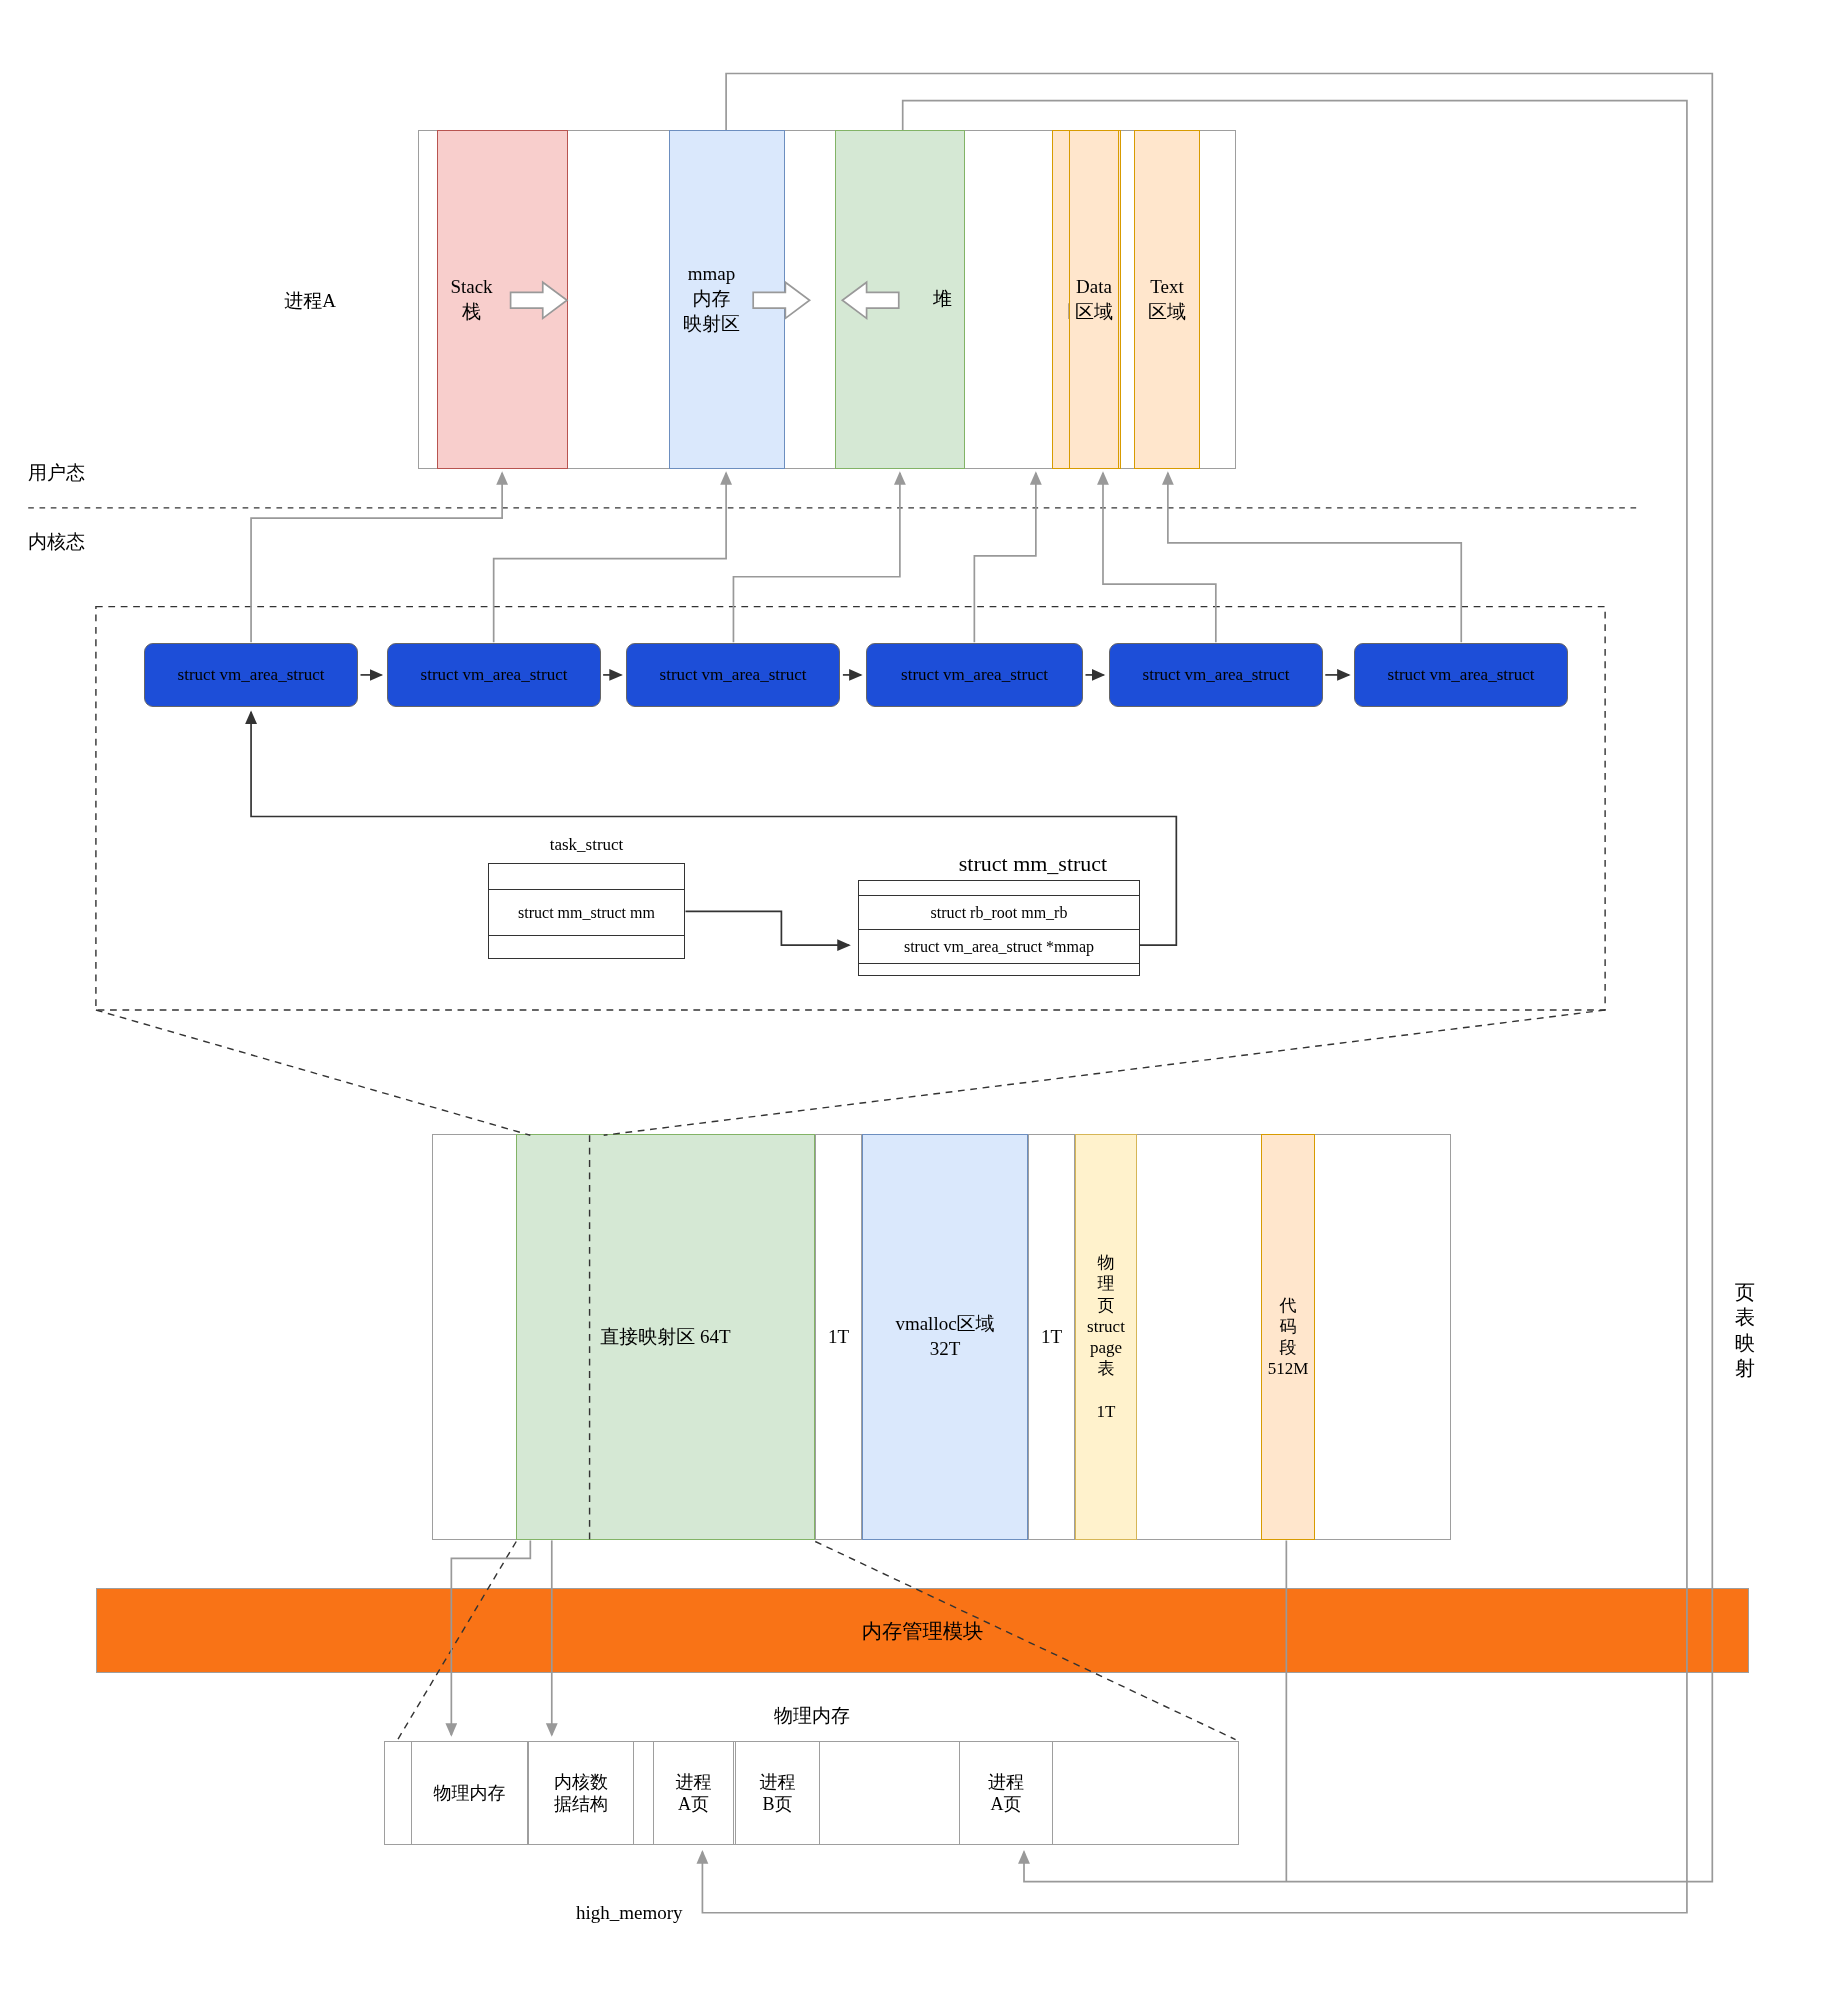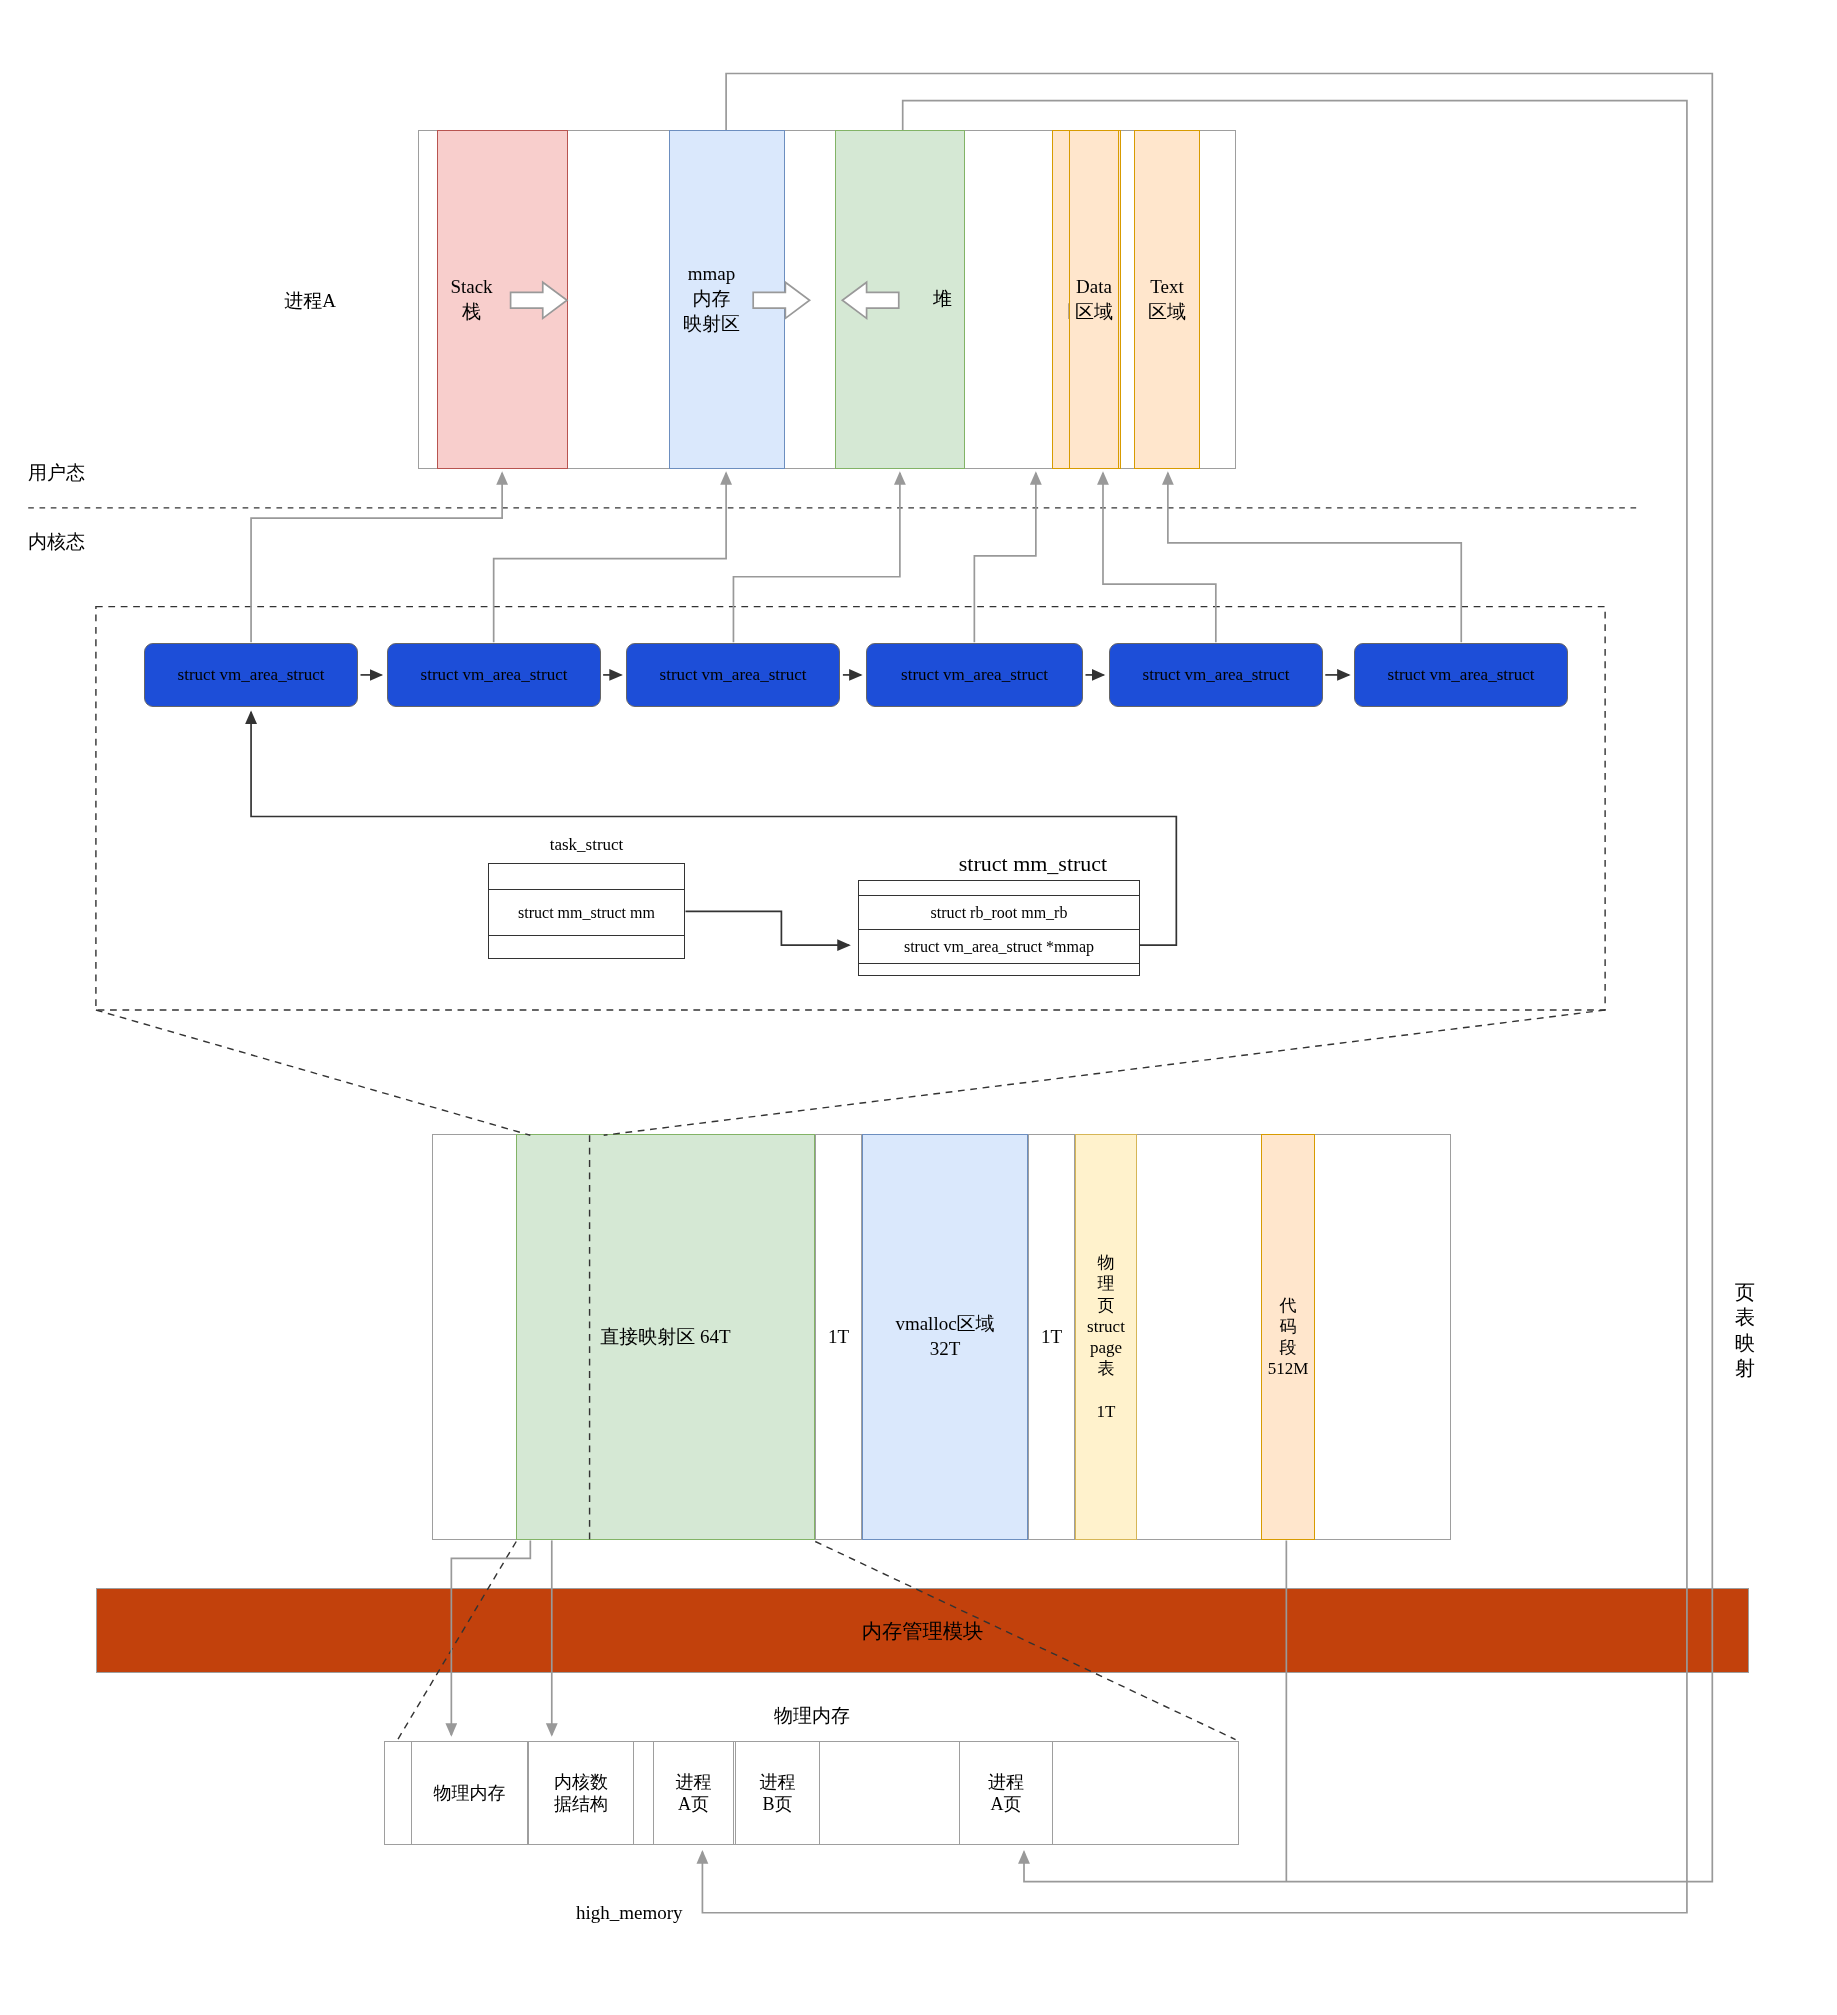--- a/index.html
+++ b/index.html
@@ -14,21 +14,21 @@
   .fill-green {background:#d5e8d4;border:1.1px solid #82b366;}
   .fill-orange{background:#ffe6cc;border:1.1px solid #d79b00;}
   .fill-yellow{background:#fff2cc;border:1.1px solid #d6b656;}
   .lbl{display:flex;align-items:center;justify-content:center;font-size:19px;white-space:pre-line;text-align:center;}
   .lbl-left{display:flex;align-items:center;font-size:19px;white-space:pre-line;}
   .vma{border:1.1px solid #666;border-radius:9px;background:#1d4ed8;display:flex;
        align-items:center;justify-content:center;font-size:17px;}
   .tbl{border:1.1px solid #333;background:#fff;display:flex;flex-direction:column;}
   .trow{display:flex;align-items:center;justify-content:center;font-size:16px;white-space:pre-line;}
   .tline{border-top:1.1px solid #333;}
-  .bar{background:#c2410c;border:1.1px solid #9e9e9e;display:flex;align-items:center;
+  .bar{background:#f97316;border:1.1px solid #9e9e9e;display:flex;align-items:center;
        justify-content:center;font-size:20.3px;}
   .pcell{border:1.1px solid #9e9e9e;background:#fff;display:flex;align-items:center;
          justify-content:center;text-align:center;white-space:pre-line;font-size:18px;line-height:1.25;}
   svg.overlay{position:absolute;left:0;top:0;z-index:5;pointer-events:none;}
 </style>
 </head>
 <body>
 
 <div class="canvas">
 

